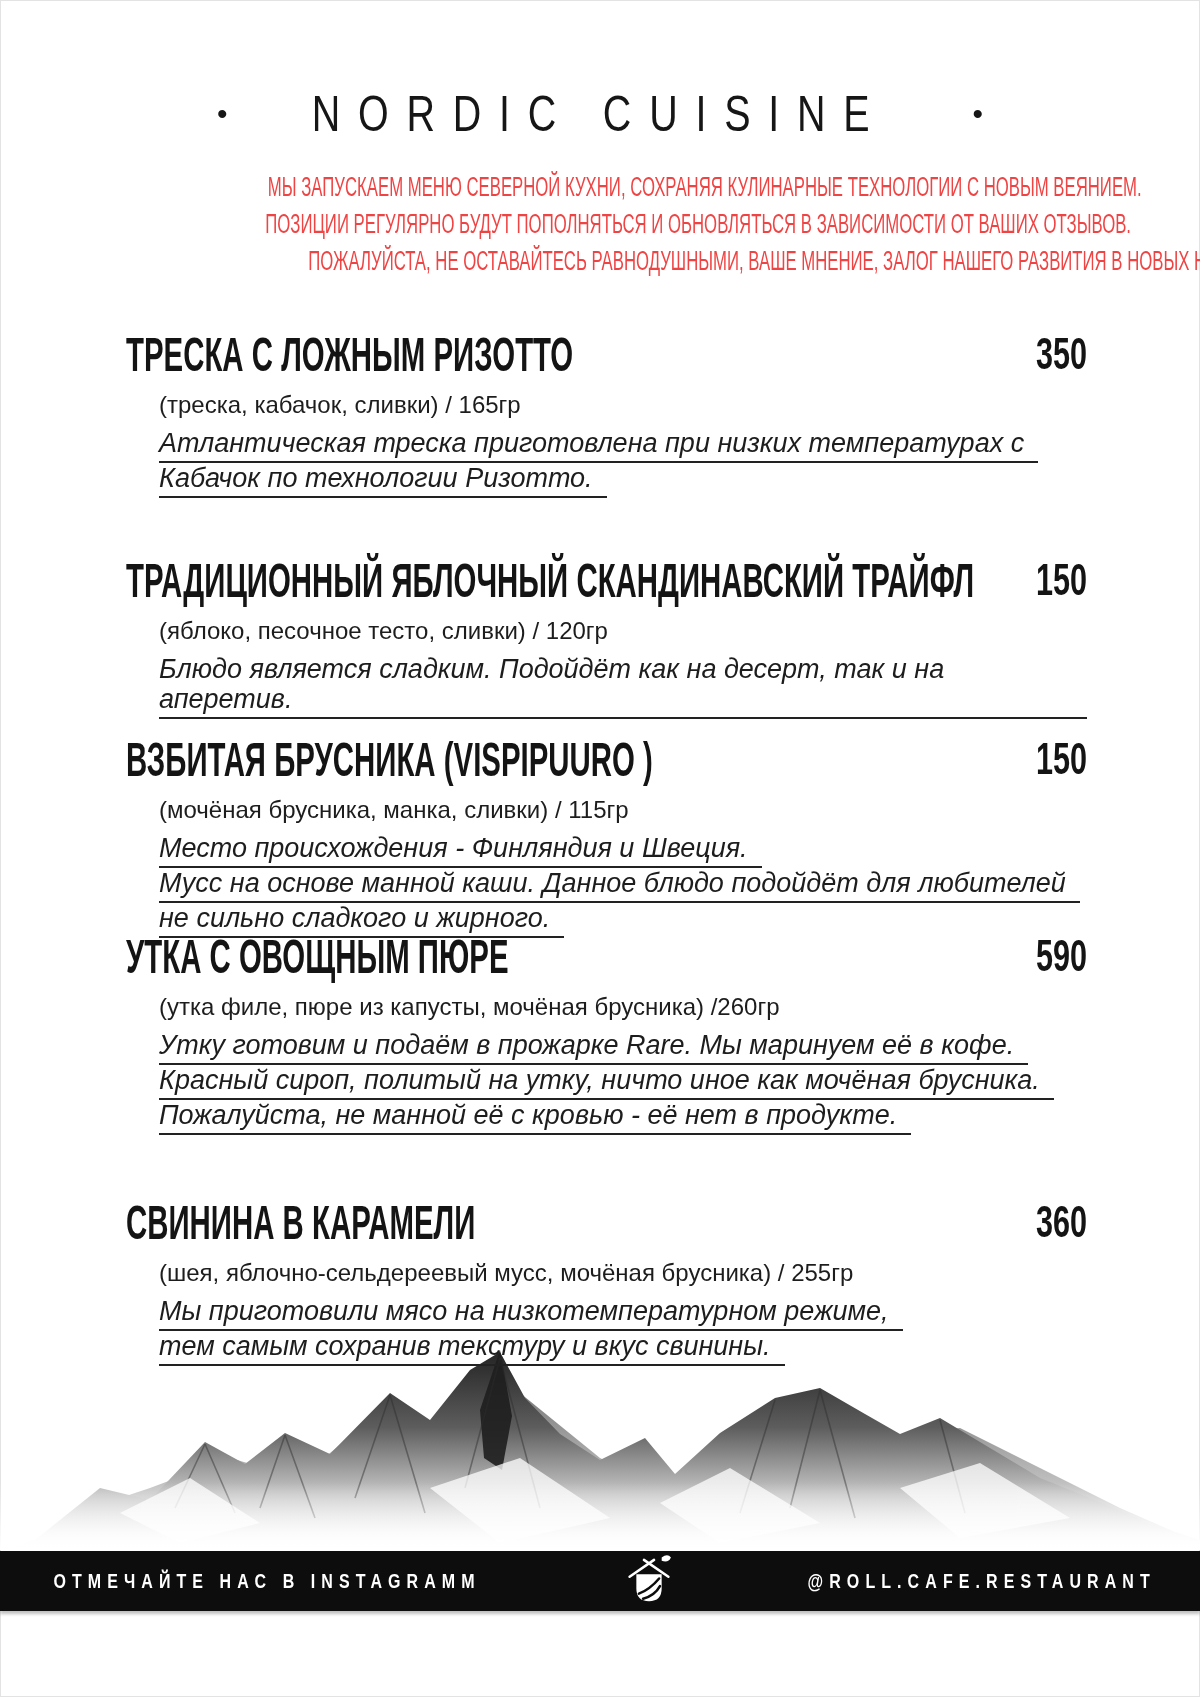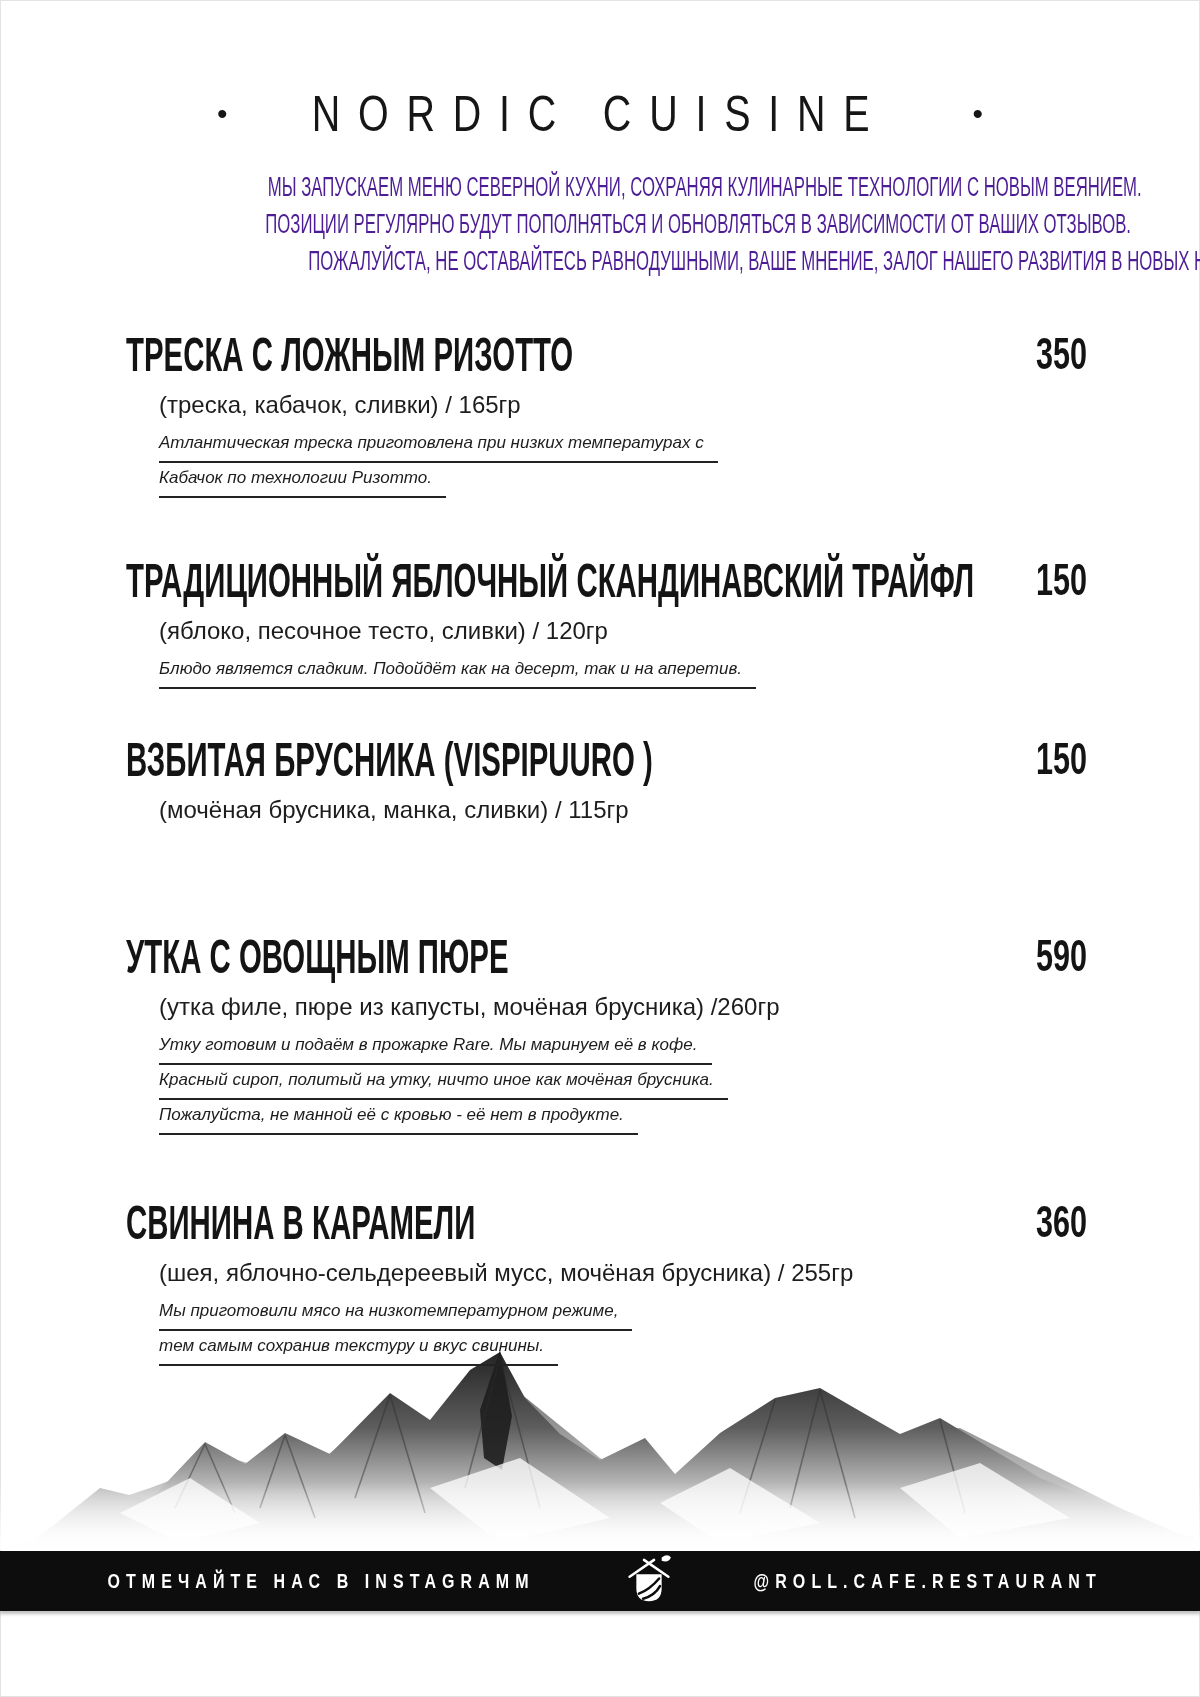--- a/index.html
+++ b/index.html
@@ -15,57 +15,57 @@
     display:flex;justify-content:center;align-items:center;gap:30px;
     font-weight:normal;
   }
   .title .t{
     font-size:47px;letter-spacing:.45em;white-space:nowrap;
     display:inline-block;transform:scale(.84,1.06);transform-origin:center;
     font-weight:normal;color:#161616;
   }
   .title .dot{font-size:30px;line-height:47px;color:#161616;}
   
-  .intro{position:absolute;top:169px;left:0;width:100%;text-align:center;color:#4c1d95;}
+  .intro{position:absolute;top:169px;left:0;width:100%;text-align:center;color:#ef4444;}
   .intro .line{height:37px;line-height:37px;}
   .cnd{
     display:inline-block;white-space:nowrap;font-size:27px;
     transform:scaleX(.62);transform-origin:center;
   }
   
   .menu{position:absolute;left:115px;right:113px;top:0;height:1400px;}
   .item{position:absolute;left:0;right:0;margin-left:11px;}
   .item .row{position:relative;height:52px;}
   .dish{
     position:absolute;left:0;bottom:0;margin:0;font-size:49px;font-weight:bold;
     white-space:nowrap;display:inline-block;transform:scaleX(.60);
     transform-origin:left bottom;letter-spacing:0;color:#141414;
   }
   .price{
     position:absolute;right:0;bottom:2px;font-size:45px;font-weight:bold;
     white-space:nowrap;display:inline-block;transform:scaleX(.68);
     transform-origin:right bottom;color:#141414;
   }
   .ing{margin:8px 0 0 33px;font-size:24px;line-height:30px;color:#1d1d1d;}
-  .desc{margin:8px 0 0 33px;font-size:17px;font-style:italic;color:#1d1d1d;}
+  .desc{margin:8px 0 0 33px;font-size:27px;font-style:italic;color:#1d1d1d;}
   .dline{line-height:30px;}
   .dline .u{
     display:inline-block;border-bottom:2px solid #222;
     padding:0 14px 3px 0;
   }
   .b{font-weight:normal;}
   
   .mountains{position:absolute;left:0;top:1338px;width:1200px;height:212px;z-index:0;}
   .mountains svg{display:block;width:100%;height:100%;}
   .menu,.intro,.title{z-index:1;}
   
   .footer{
     position:absolute;left:0;top:1551px;width:100%;height:60px;
     background:#0d0d0d;display:flex;align-items:center;justify-content:center;
-    gap:34px;z-index:2;box-shadow:0 3px 3px rgba(0,0,0,.25);
+    gap:88px;z-index:2;box-shadow:0 3px 3px rgba(0,0,0,.25);
   }
   .footer .ftxt{
     color:#ffffff;font-size:20px;font-weight:bold;letter-spacing:.38em;
     white-space:nowrap;display:inline-block;transform:scaleX(.8);
     transform-origin:center;
   }
   .logo{width:54px;height:54px;flex:0 0 auto;display:flex;align-items:center;justify-content:center;}
 </style>
 </head>
 <body>
@@ -105,20 +105,25 @@
         <div class="desc">
           <div class="dline"><span class="u"><span>Блюдо является сладким. Подойдёт как на десерт, так и на аперетив.</span></span></div>
         </div>
       </section>
       <section class="item" style="top: 735px;">
         <div class="row">
           <h2 class="dish">ВЗБИТАЯ БРУСНИКА (VISPIPUURO )</h2>
           <div class="price">150</div>
         </div>
         <div class="ing">(мочёная брусника, манка, сливки) / 115гр</div>
+        <div class="desc">
+          <div class="dline"><span class="u"><span>Место происхождения - Финляндия и Швеция.</span></span></div>
+          <div class="dline"><span class="u"><span>Мусс на основе манной каши. Данное блюдо подойдёт для любителей</span></span></div>
+          <div class="dline"><span class="u"><span>не сильно сладкого и жирного.</span></span></div>
+        </div>
       </section>
       <section class="item" style="top: 932px;">
         <div class="row">
           <h2 class="dish">УТКА С ОВОЩНЫМ ПЮРЕ</h2>
           <div class="price">590</div>
         </div>
         <div class="ing">(утка филе, пюре из капусты, мочёная брусника) /260гр</div>
         <div class="desc">
           <div class="dline"><span class="u"><span>Утку готовим и подаём в прожарке Rare. Мы маринуем её в </span><span class="b">кофе</span><span>.</span></span></div>
           <div class="dline"><span class="u"><span>Красный сироп, политый на утку, ничто иное как мочёная брусника.</span></span></div>

